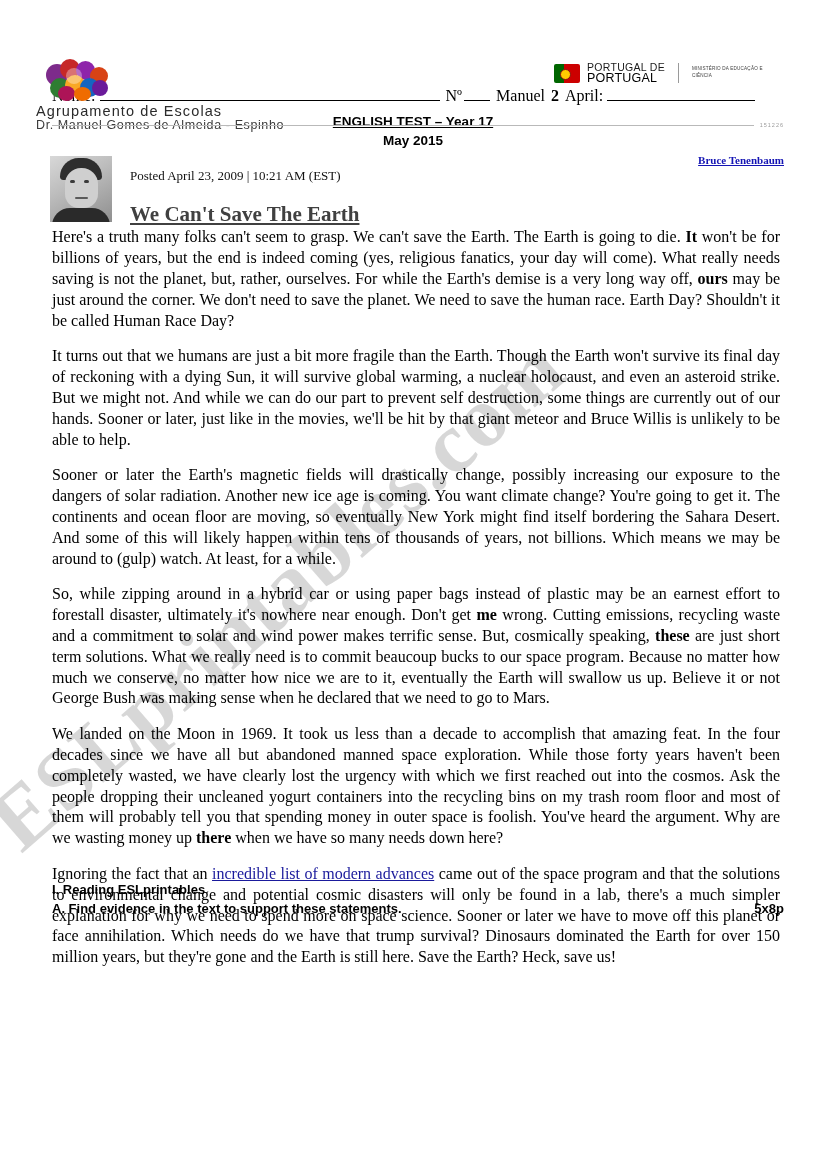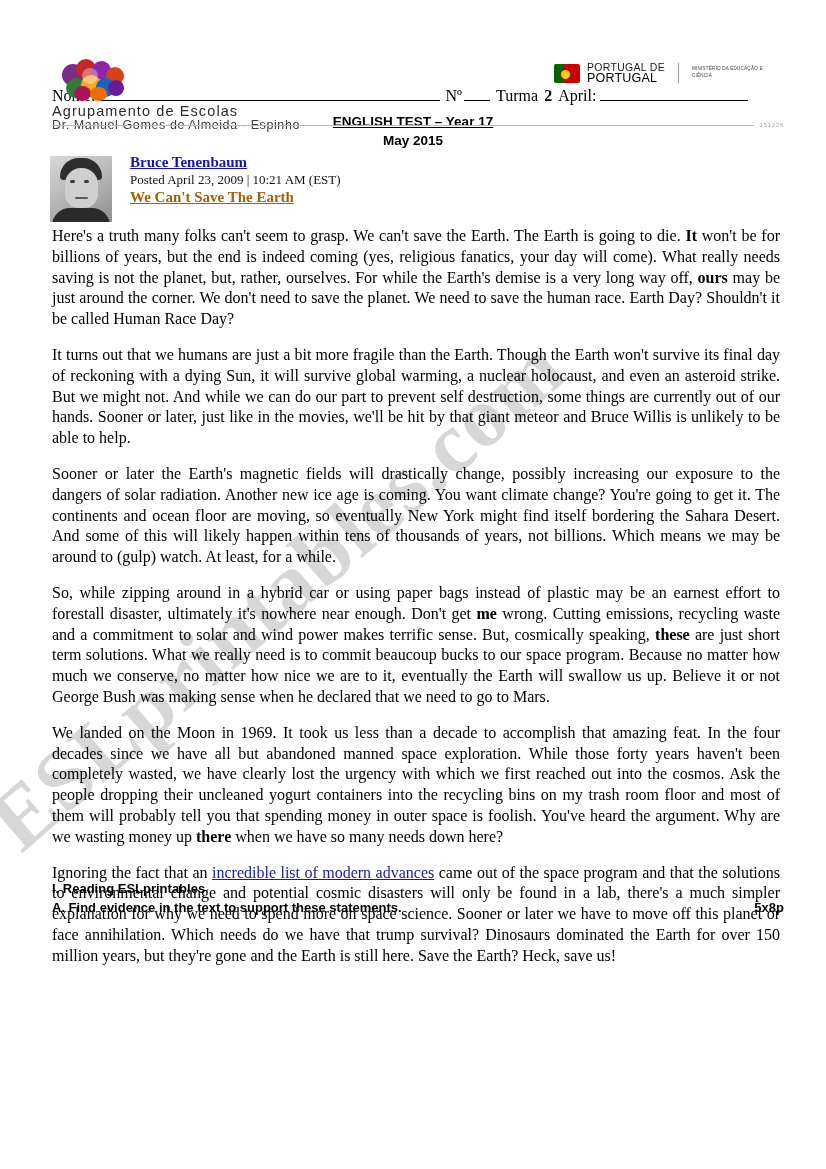--- a/index.html
+++ b/index.html
@@ -50,21 +50,21 @@
 
   
   .letterhead {
     position: relative;
     padding: 56px 40px 0 52px;
     height: 78px;
     box-sizing: border-box;
   }
   .school-block {
     position: absolute;
-    left: 52px;
+    left: 36px;
     top: 56px;
     width: 330px;
   }
   .school-logo {
     width: 72px;
     height: 46px;
     margin-left: 6px;
     position: relative;
     overflow: hidden;
   }
@@ -218,36 +218,37 @@
     position:absolute; left:25px; top:41px; width:13px; height:2px; background:#5a5a5a; border-radius:2px;
   }
   .portrait .shoulders {
     position:absolute; left:2px; top:52px; width:58px; height:18px;
     background:#2a2a2a; border-radius:24px 24px 0 0;
   }
   .article-meta { margin-left: 78px; }
   .author-name {
     color: #1414b4;
     font-weight: bold;
-    font-size: 15px;
+    font-size: 11px;
     text-decoration: underline;
     line-height: 1.15;
+    text-align: right;
   }
   .posted {
     font-size: 13px;
     color: #111;
     line-height: 1.2;
     margin-top: 1px;
   }
   .article-title {
-    color: #a16207;
-    font-weight: bold;
-    font-size: 15px;
+    color: #404040;
+    font-weight: bold;
+    font-size: 21px;
     text-decoration: underline;
-    margin-top: 0;
+    margin-top: 19px;
     line-height: 1.2;
   }
 
   
   .body-text {
     padding: 0 46px 0 52px;
   }
   .body-text p {
     text-align: justify;
     font-size: 16px;
@@ -336,21 +337,21 @@
 
     <div class="form-area">
 
       <div class="form-row">
         <span class="fl">Nome:</span>
         <span class="blank" style="width:340px; margin-left:4px;"></span>
         <span class="sp"></span>
         <span class="fl">Nº</span>
         <span class="blank" style="width:26px; margin-left:2px;"></span>
         <span class="sp"></span>
-        <span class="fl">Turma</span>
+        <span class="fl">Manuel</span>
         <span class="sp"></span>
         <span class="fl bold">2</span>
         <span class="sp"></span>
         <span class="fl">April:</span>
         <span class="blank" style="width:148px; margin-left:4px;"></span>
       </div>
 
     </div>
 
     <div class="test-heading">

